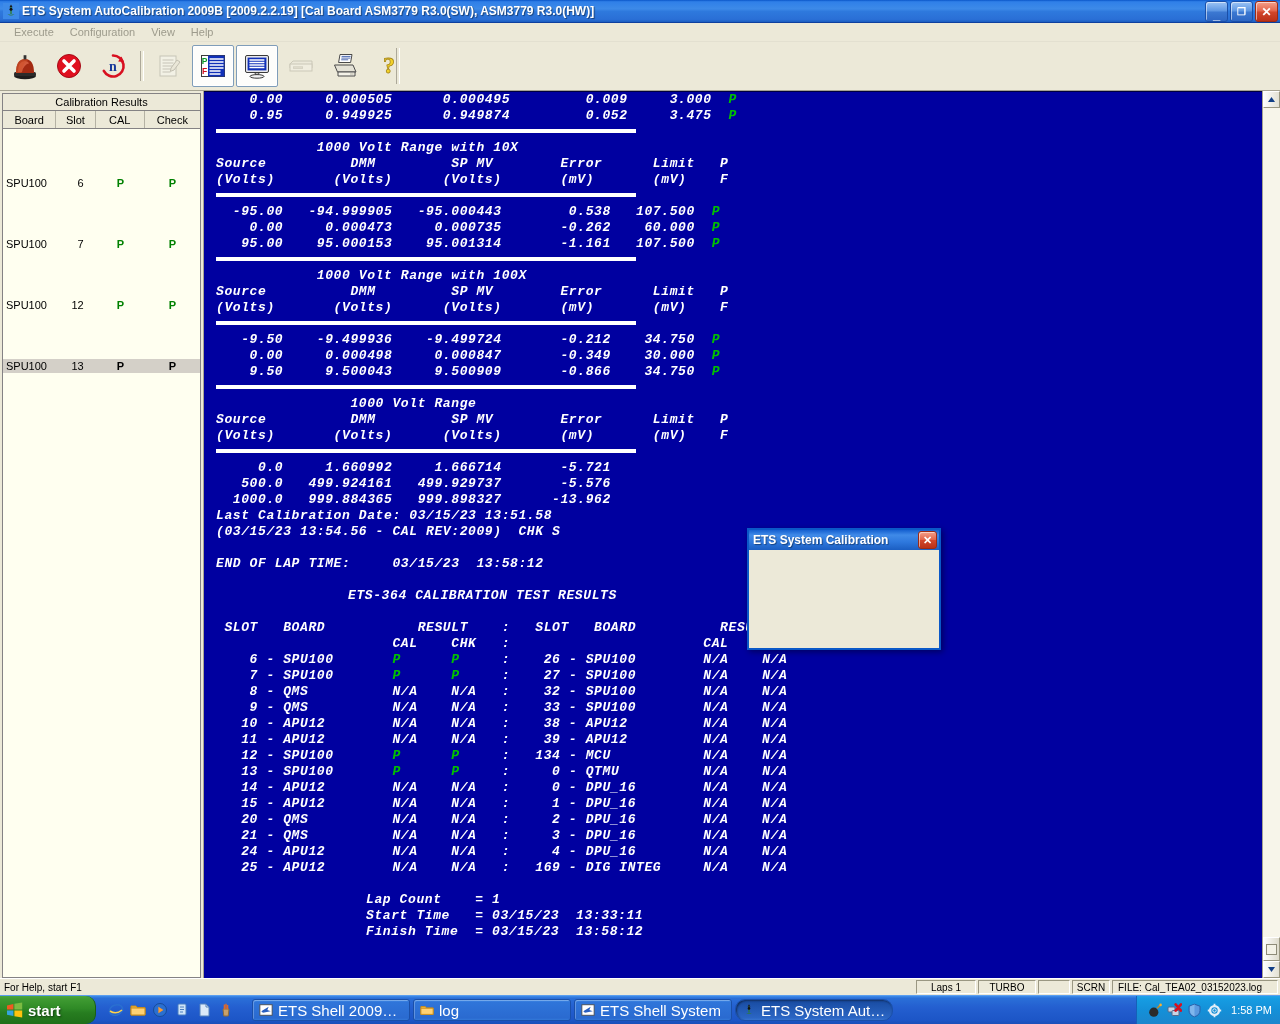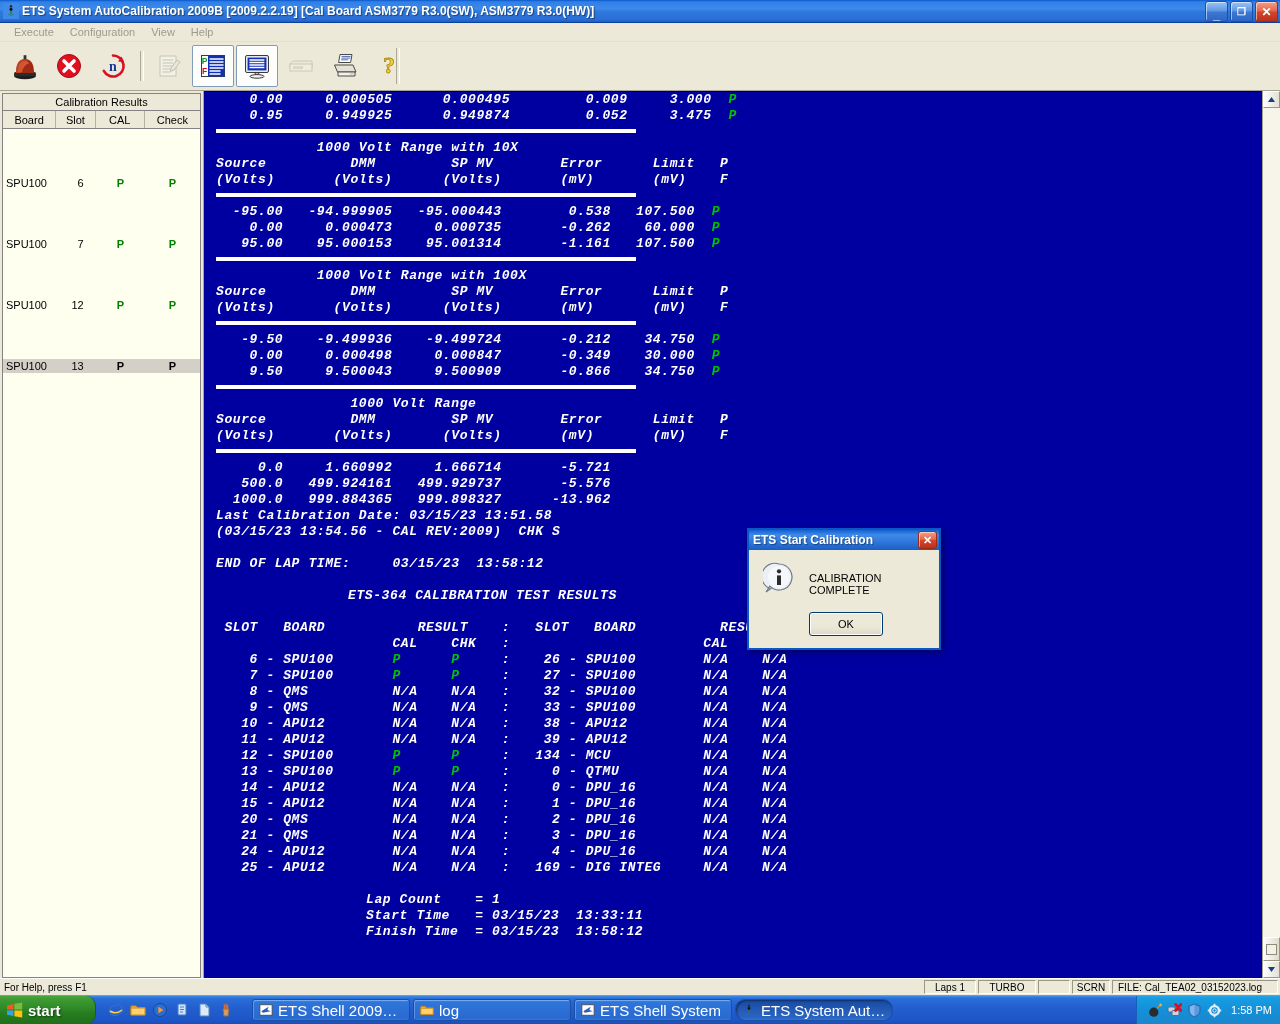--- a/index.html
+++ b/index.html
@@ -492,44 +492,32 @@
         </div>
         <div class="sb-btn">
           <svg width="9" height="7" viewBox="0 0 9 7">
               <path d="M4.5 6 L8 1 H1 Z" fill="#123f86"></path>
             </svg>
         </div>
       </div>
 
       <div class="dialog">
         <div class="dlg-title">
-          <span class="t">ETS Start Calibration</span>
+          <span class="t">ETS System Calibration</span>
           <div class="dlg-close">
             <span>✕</span>
           </div>
         </div>
-        <div class="dlg-body">
-          <span class="dlg-icon">
-            <svg width="32" height="32" viewBox="0 0 32 32">
-              <path d="M16 2 a13 13 0 1 1 -9.2 22.2 L3 30 l4.6 -3.2 A13 13 0 0 1 16 2z" fill="#eceff4" stroke="#6f7b8c" stroke-width="1.2"></path>
-              <circle cx="16" cy="15" r="11" fill="#f7f9fc" opacity=".85"></circle>
-              <circle cx="16" cy="9.3" r="2.1" fill="#2b2b2b"></circle>
-              <path d="M14 13.4 h4 v9.6 h-4z" fill="#2b2b2b"></path>
-            </svg>
-          </span>
-          <div class="dlg-msg">CALIBRATION COMPLETE</div>
-          <div class="dlg-ok">OK</div>
-        </div>
       </div>
     </div>
   </div>
 
   <div class="statusbar">
-    <div class="sb-left">For Help, press F1</div>
-    <div class="sb-cell" style="width:52px">Laps 1</div>
+    <div class="sb-left">For Help, start F1</div>
+    <div class="sb-cell" style="width:60px">Laps 1</div>
     <div class="sb-cell" style="width:58px">TURBO</div>
     <div class="sb-cell" style="width:32px"></div>
     <div class="sb-cell" style="width:38px">SCRN</div>
     <div class="sb-cell" style="width:166px;justify-content:flex-start">FILE: Cal_TEA02_03152023.log</div>
   </div>
 
   <div class="taskbar">
     <div class="startbtn">
       <span class="flag">
         <svg width="17" height="16" viewBox="0 0 17 16">

